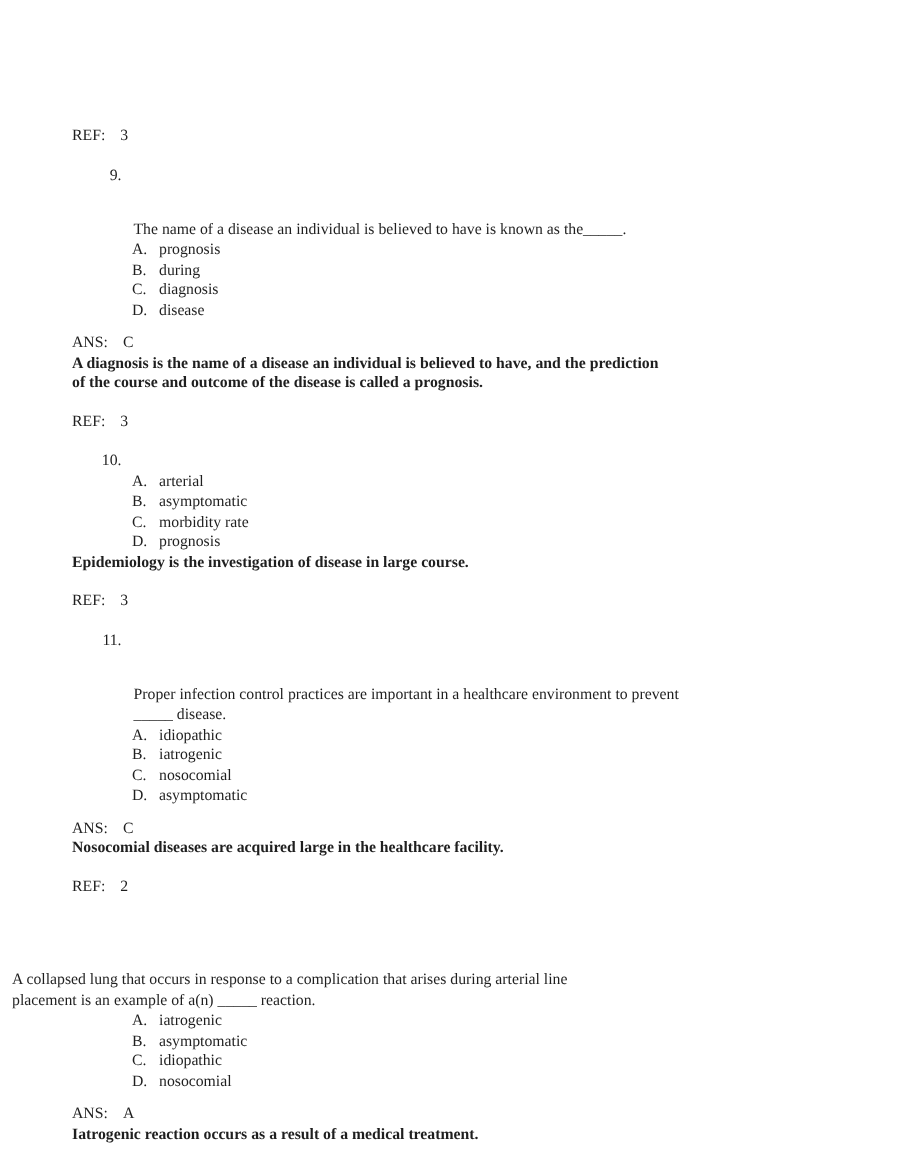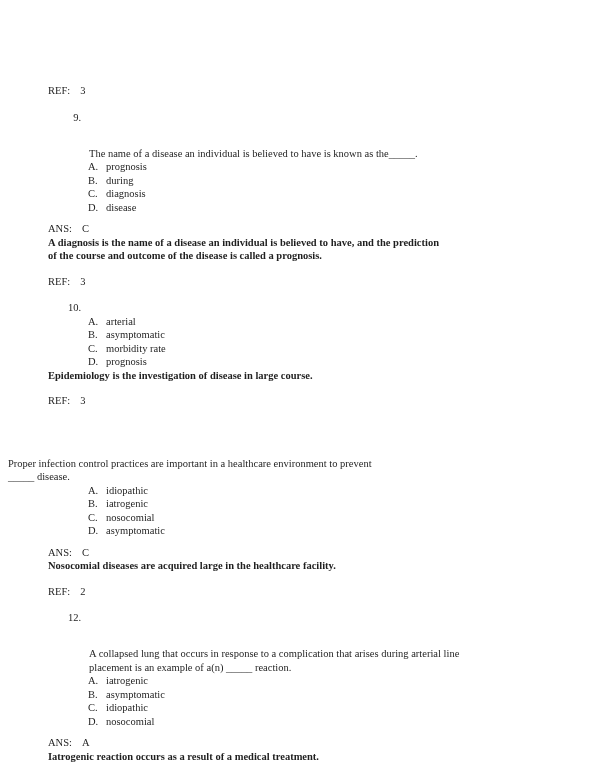--- a/index.html
+++ b/index.html
@@ -120,20 +120,21 @@
       </div>
     </div>
     <div class="feedback">Epidemiology is the investigation of disease in large course.</div>
     <div class="ref-line ref">
       <span class="lbl">REF:</span><span class="val">3</span>
     </div>
   </div>
 
   <div class="question">
     <div class="q-row">
+      <span class="q-num">11.</span>
       <div class="q-text">Proper infection control practices are important in a healthcare environment to prevent
 _____ disease.</div>
     </div>
     <div class="options">
       <div class="option">
         <span class="opt-letter">A.</span>
         <span class="opt-text">idiopathic</span>
       </div>
       <div class="option">
         <span class="opt-letter">B.</span>
@@ -152,21 +153,20 @@
       <span class="lbl">ANS:</span><span class="val">C</span>
     </div>
     <div class="feedback">Nosocomial diseases are acquired large in the healthcare facility.</div>
     <div class="ref-line ref">
       <span class="lbl">REF:</span><span class="val">2</span>
     </div>
   </div>
 
   <div class="question">
     <div class="q-row">
-      <span class="q-num">12.</span>
       <div class="q-text">A collapsed lung that occurs in response to a complication that arises during arterial line
 placement is an example of a(n) _____ reaction.</div>
     </div>
     <div class="options">
       <div class="option">
         <span class="opt-letter">A.</span>
         <span class="opt-text">iatrogenic</span>
       </div>
       <div class="option">
         <span class="opt-letter">B.</span>

